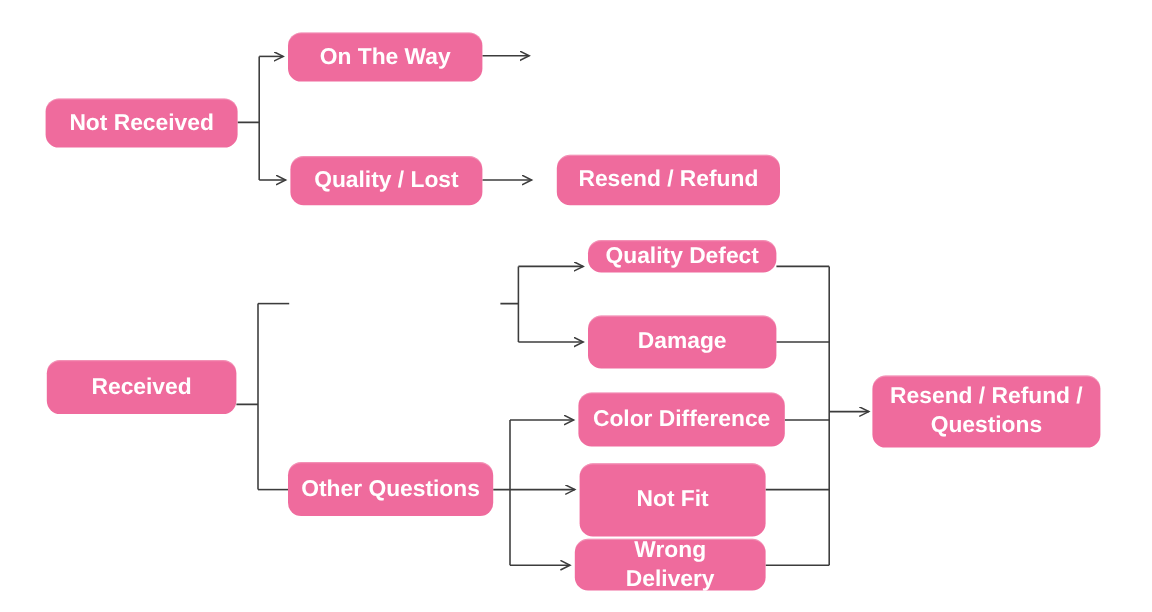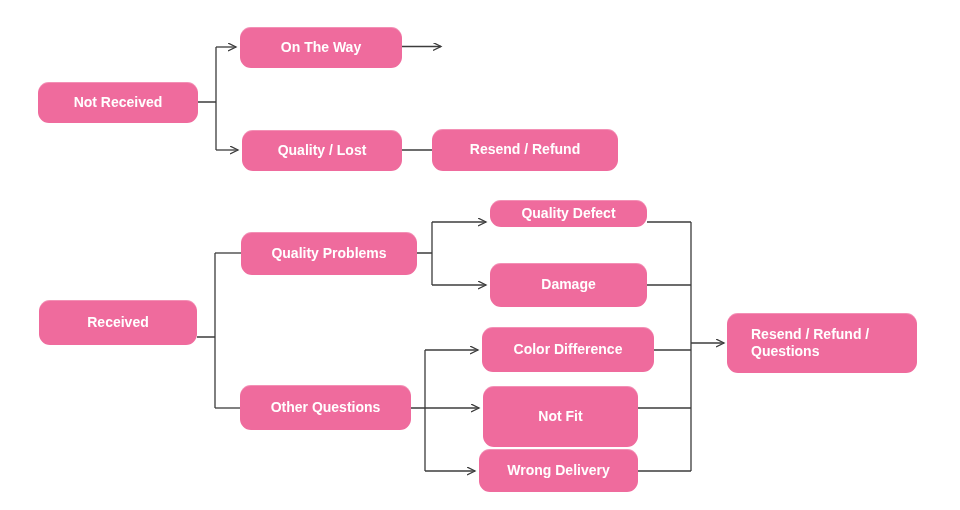--- a/index.html
+++ b/index.html
@@ -36,24 +36,25 @@
   }
   .node {
     position: absolute;
     z-index: 2;
     background: var(--node-fill);
     color: var(--node-text);
     border-radius: 11px;
     display: flex;
     align-items: center;
     justify-content: center;
-    font-size: 14px;
+    text-align: center;
+    font-size: 19px;
     font-weight: bold;
     line-height: 1.25;
-    padding: 2px 24px;
+    padding: 2px 10px;
     box-shadow: inset 0 1px 0 rgba(255,255,255,0.25);
   }
 </style>
 </head>
 <body>
 
 <div class="canvas">
 
   <svg class="edges-svg" viewBox="0 0 960 510" xmlns="http://www.w3.org/2000/svg">
     <defs>
@@ -85,25 +86,24 @@
     <path class="edge" d="M691 343 H724" marker-end="url(#arrow)"></path>
   </svg>
 
   <div class="node" style="left:38px;  top:82px;  width:160px; height:41px;">Not Received</div>
 
   <div class="node" style="left:240px; top:27px;  width:162px; height:41px;">On The Way</div>
 
 
   <div class="node" style="left:242px; top:130px; width:160px; height:41px;">Quality / Lost</div>
 
-  <div class="node" style="left:432px; top:129px; width:186px; height:42px;">Resend / Refund</div>
+  <div class="node" style="left:464px; top:129px; width:186px; height:42px;">Resend / Refund</div>
 
   <div class="node" style="left:39px;  top:300px; width:158px; height:45px;">Received</div>
 
-  <div class="node" style="left:241px; top:232px; width:176px; height:43px;">Quality Problems</div>
 
   <div class="node" style="left:490px; top:200px; width:157px; height:27px;">Quality Defect</div>
 
   <div class="node" style="left:490px; top:263px; width:157px; height:44px;">Damage</div>
 
   <div class="node" style="left:240px; top:385px; width:171px; height:45px;">Other Questions</div>
 
   <div class="node" style="left:482px; top:327px; width:172px; height:45px;">Color Difference</div>
 
   <div class="node" style="left:483px; top:386px; width:155px; height:61px;">Not Fit</div>

